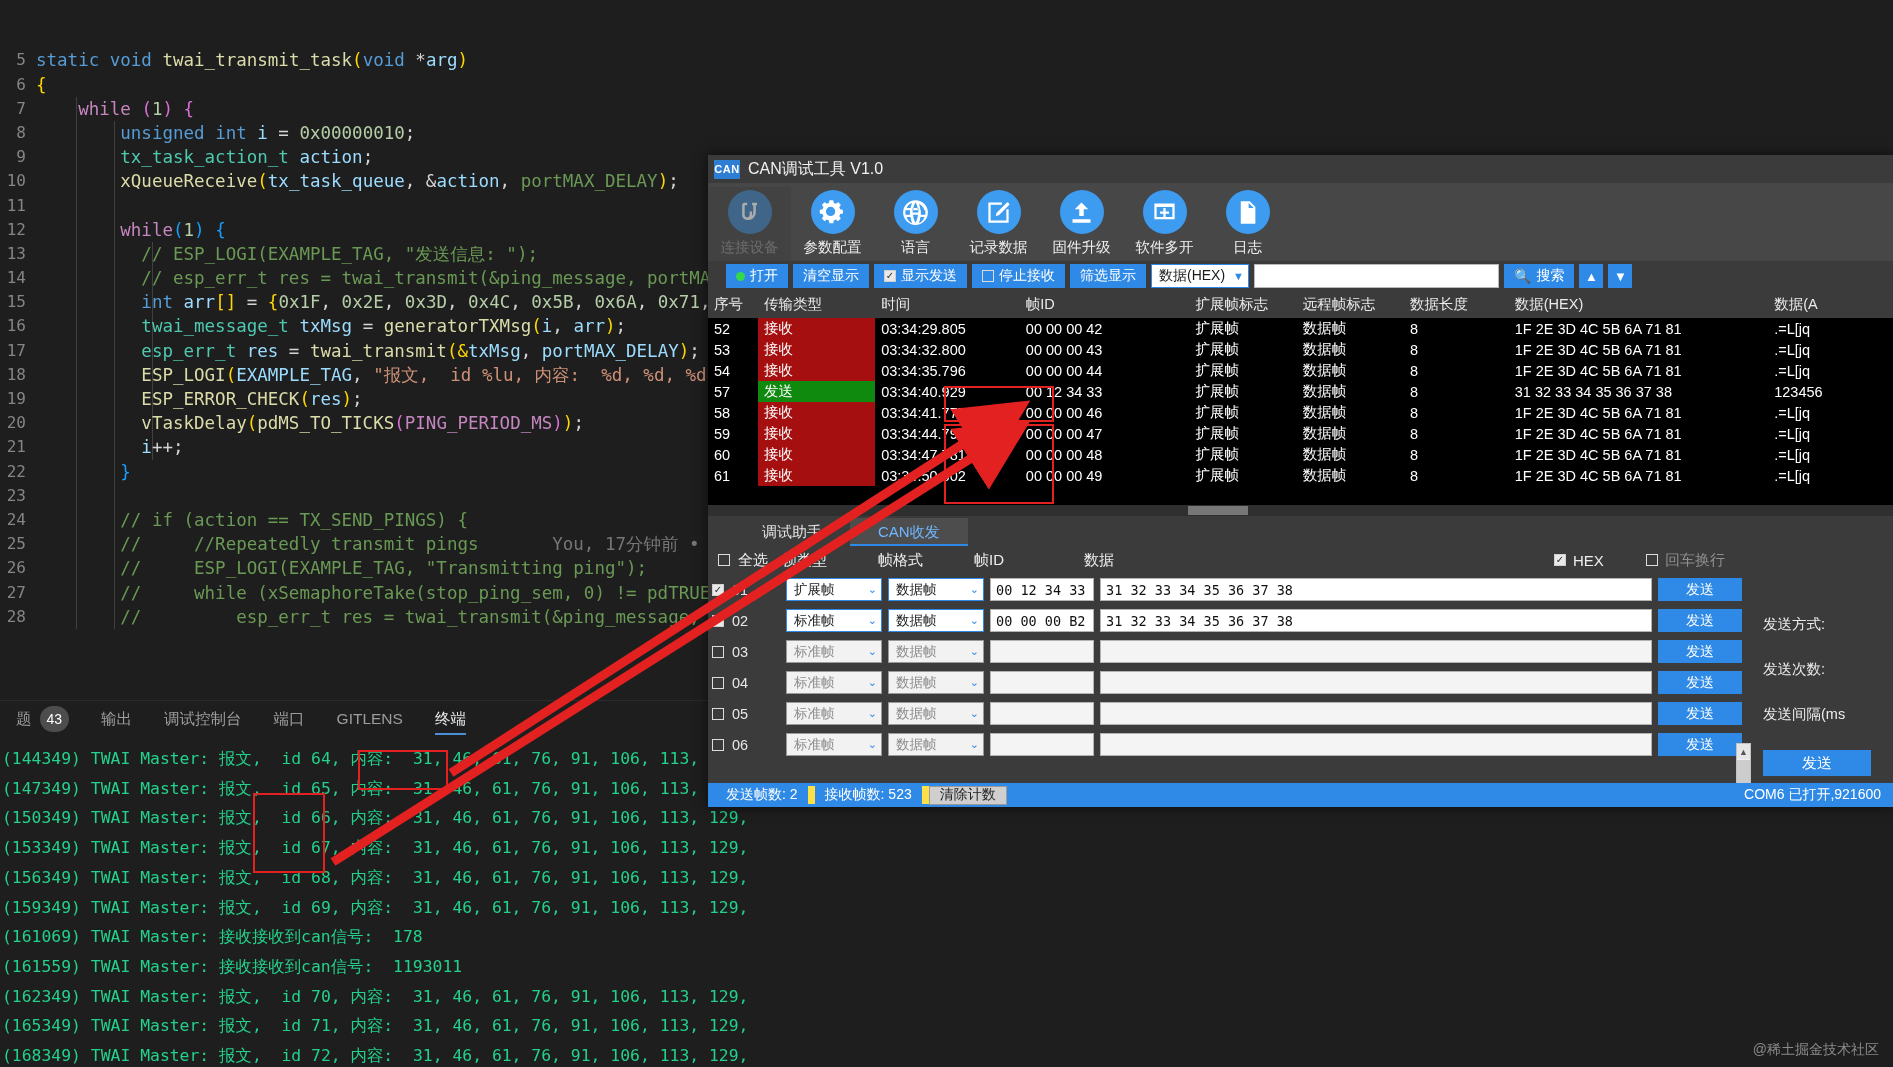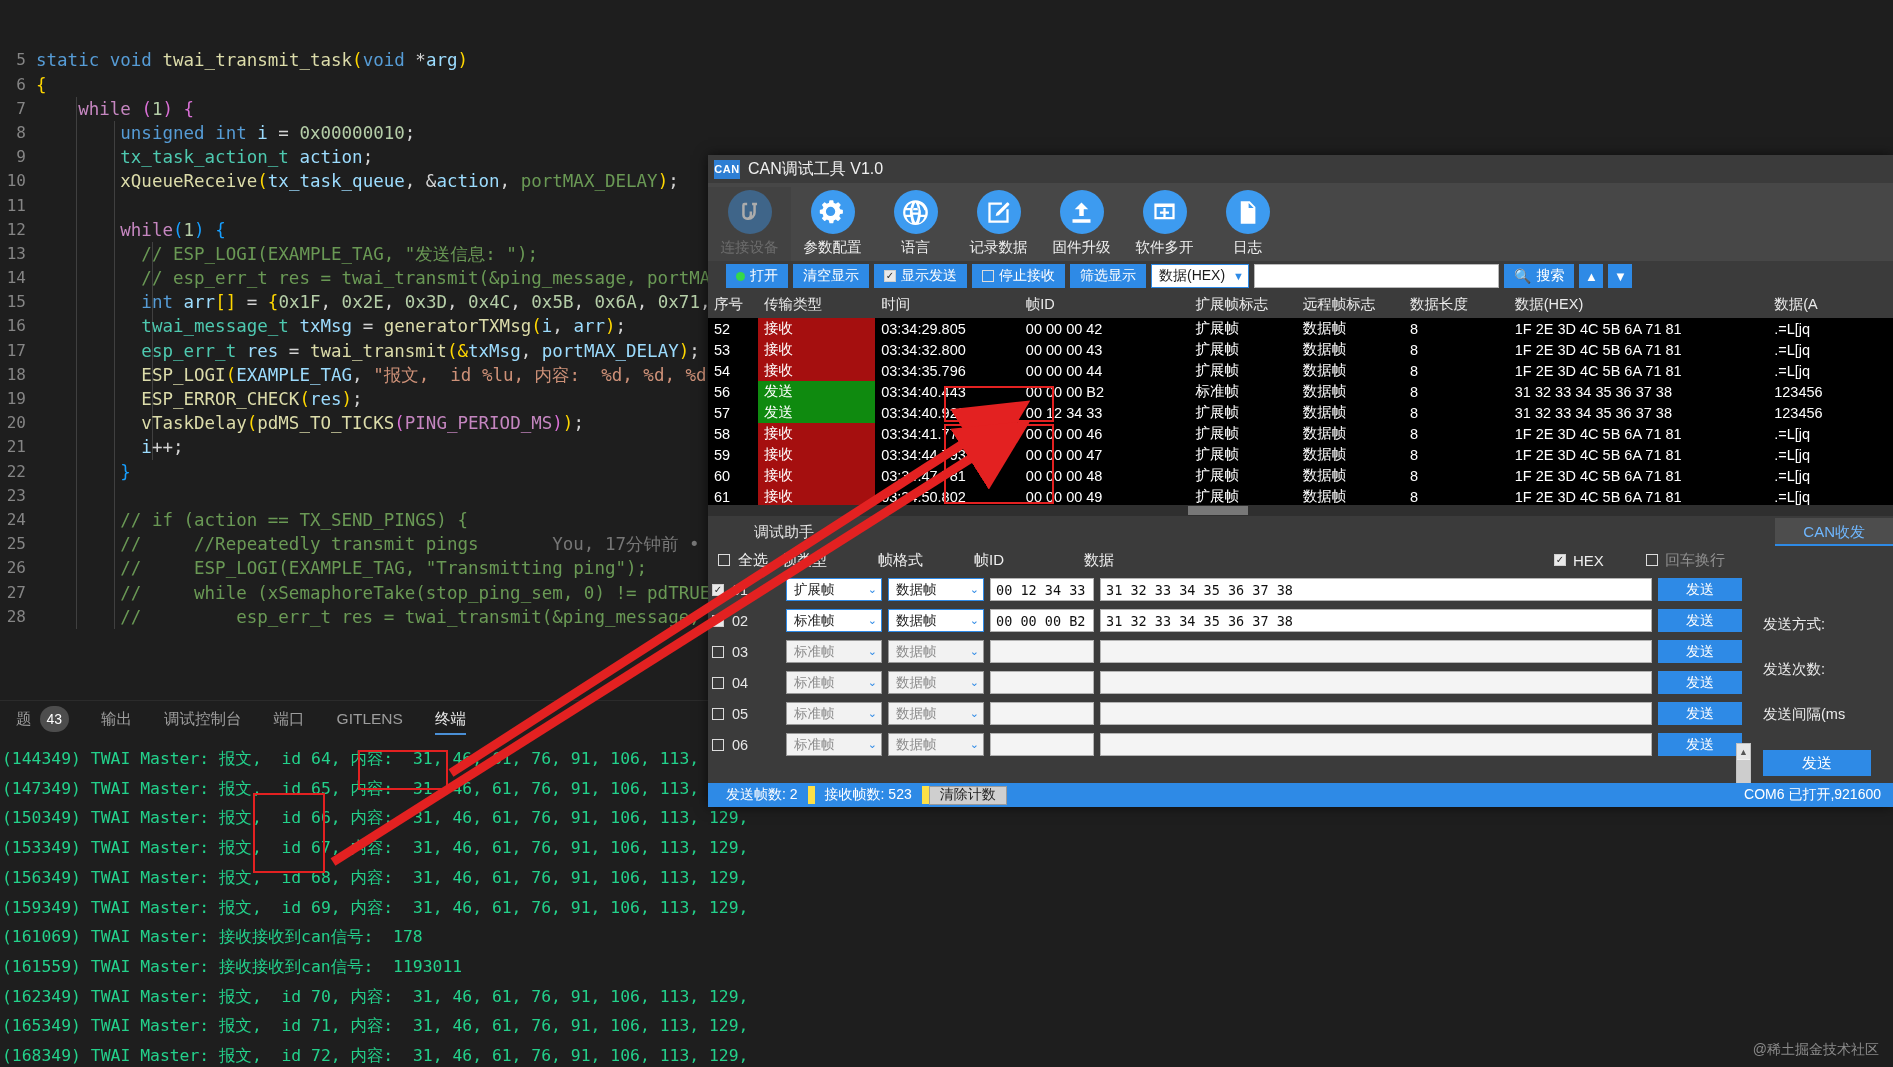--- a/index.html
+++ b/index.html
@@ -175,21 +175,21 @@
     background: #2f2f2f;
   }
   .tbl-thumb {
     position: absolute; left: 480px; width: 60px; top: 1px; height: 9px;
     background: #777;
   }
 
   
   .sub-tabs {
     height: 30px; background: #3b3b3b; display: flex; align-items: flex-end;
-    padding-left: 18px; gap: 0; justify-content: space-between;
+    padding-left: 26px; gap: 0;
   }
   .sub-tab {
     height: 28px; line-height: 28px; padding: 0 28px; font-size: 15px;
     color: #e4e4e4; background: #3b3b3b;
   }
   .sub-tab.active { background: #4d4d4d; color: #6fb7ff; border-bottom: 2px solid #2e8ae6; }
 
   
   .send-head {
     height: 28px; background: #3b3b3b; display: flex; align-items: center;
@@ -446,31 +446,20 @@
               <td class="c-type c-rx">接收</td>
               <td>03:34:35.796</td>
               <td>00 00 00 44</td>
               <td>扩展帧</td>
               <td>数据帧</td>
               <td>8</td>
               <td>1F 2E 3D 4C 5B 6A 71 81</td>
               <td>.=L[jq</td>
             </tr>
             <tr class="row-tx">
-              <td>56</td>
-              <td class="c-type c-tx">发送</td>
-              <td>03:34:40.443</td>
-              <td>00 00 00 B2</td>
-              <td>标准帧</td>
-              <td>数据帧</td>
-              <td>8</td>
-              <td>31 32 33 34 35 36 37 38</td>
-              <td>123456</td>
-            </tr>
-            <tr class="row-tx">
               <td>57</td>
               <td class="c-type c-tx">发送</td>
               <td>03:34:40.929</td>
               <td>00 12 34 33</td>
               <td>扩展帧</td>
               <td>数据帧</td>
               <td>8</td>
               <td>31 32 33 34 35 36 37 38</td>
               <td>123456</td>
             </tr>

